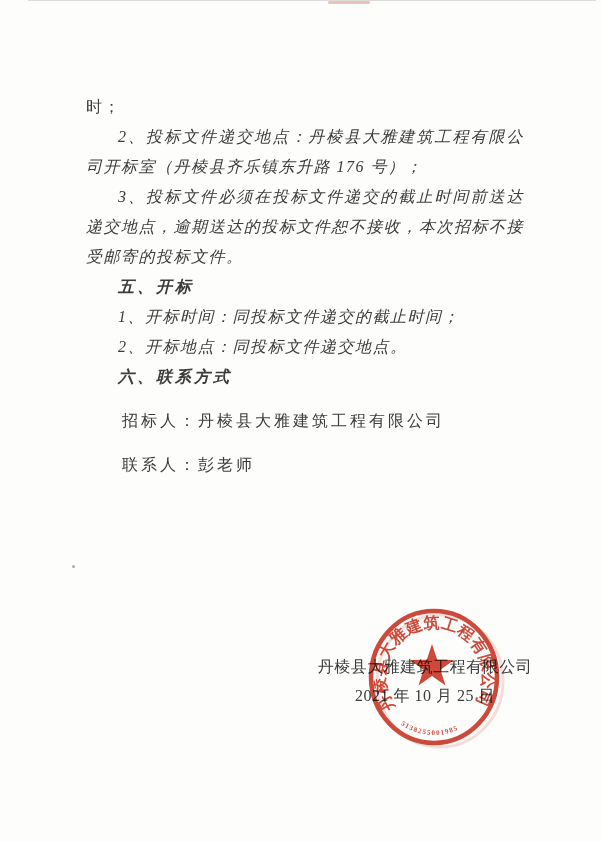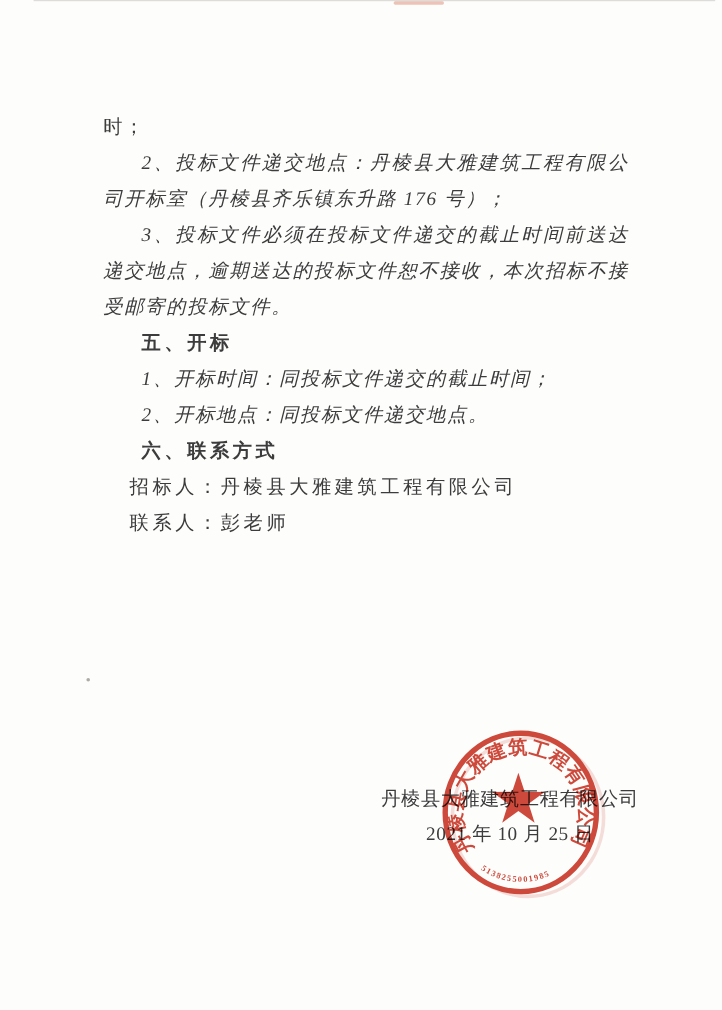--- a/index.html
+++ b/index.html
@@ -30,23 +30,23 @@
   }
   
   .text-col {
     position: absolute; left: 86px; top: 92px; width: 438px;
     font-size: 16px; line-height: 30px; letter-spacing: 1.5px;
     text-align: justify;
   }
   .text-col p { margin: 0; }
   .cont { margin: 0 0 12px; }
   .para { text-indent: 2em; margin: 0 0 3px; font-style: italic; }
-  .heading { font-weight: bold; text-indent: 2em; letter-spacing: 3px; margin: 4px 0 8px; }
+  .heading { font-weight: bold; text-indent: 2em; letter-spacing: 3px; margin: 4px 0 8px; font-style: italic; }
   .item { text-indent: 2em; margin: 0 0 9px; font-style: italic; }
-  .contact p { padding-left: 22px; letter-spacing: 3px; margin: 0; }
+  .contact p { padding-left: 22px; letter-spacing: 3px; margin: 14px; }
   
   .signature {
     position: absolute; left: 314px; top: 652px; width: 222px;
     text-align: center; font-size: 16px; line-height: 29px;
     letter-spacing: 0.5px; color: #3c3c3c;
   }
   .signature p { margin: 0; }
   
   .seal {
     position: absolute; left: 334px; top: 577px;

